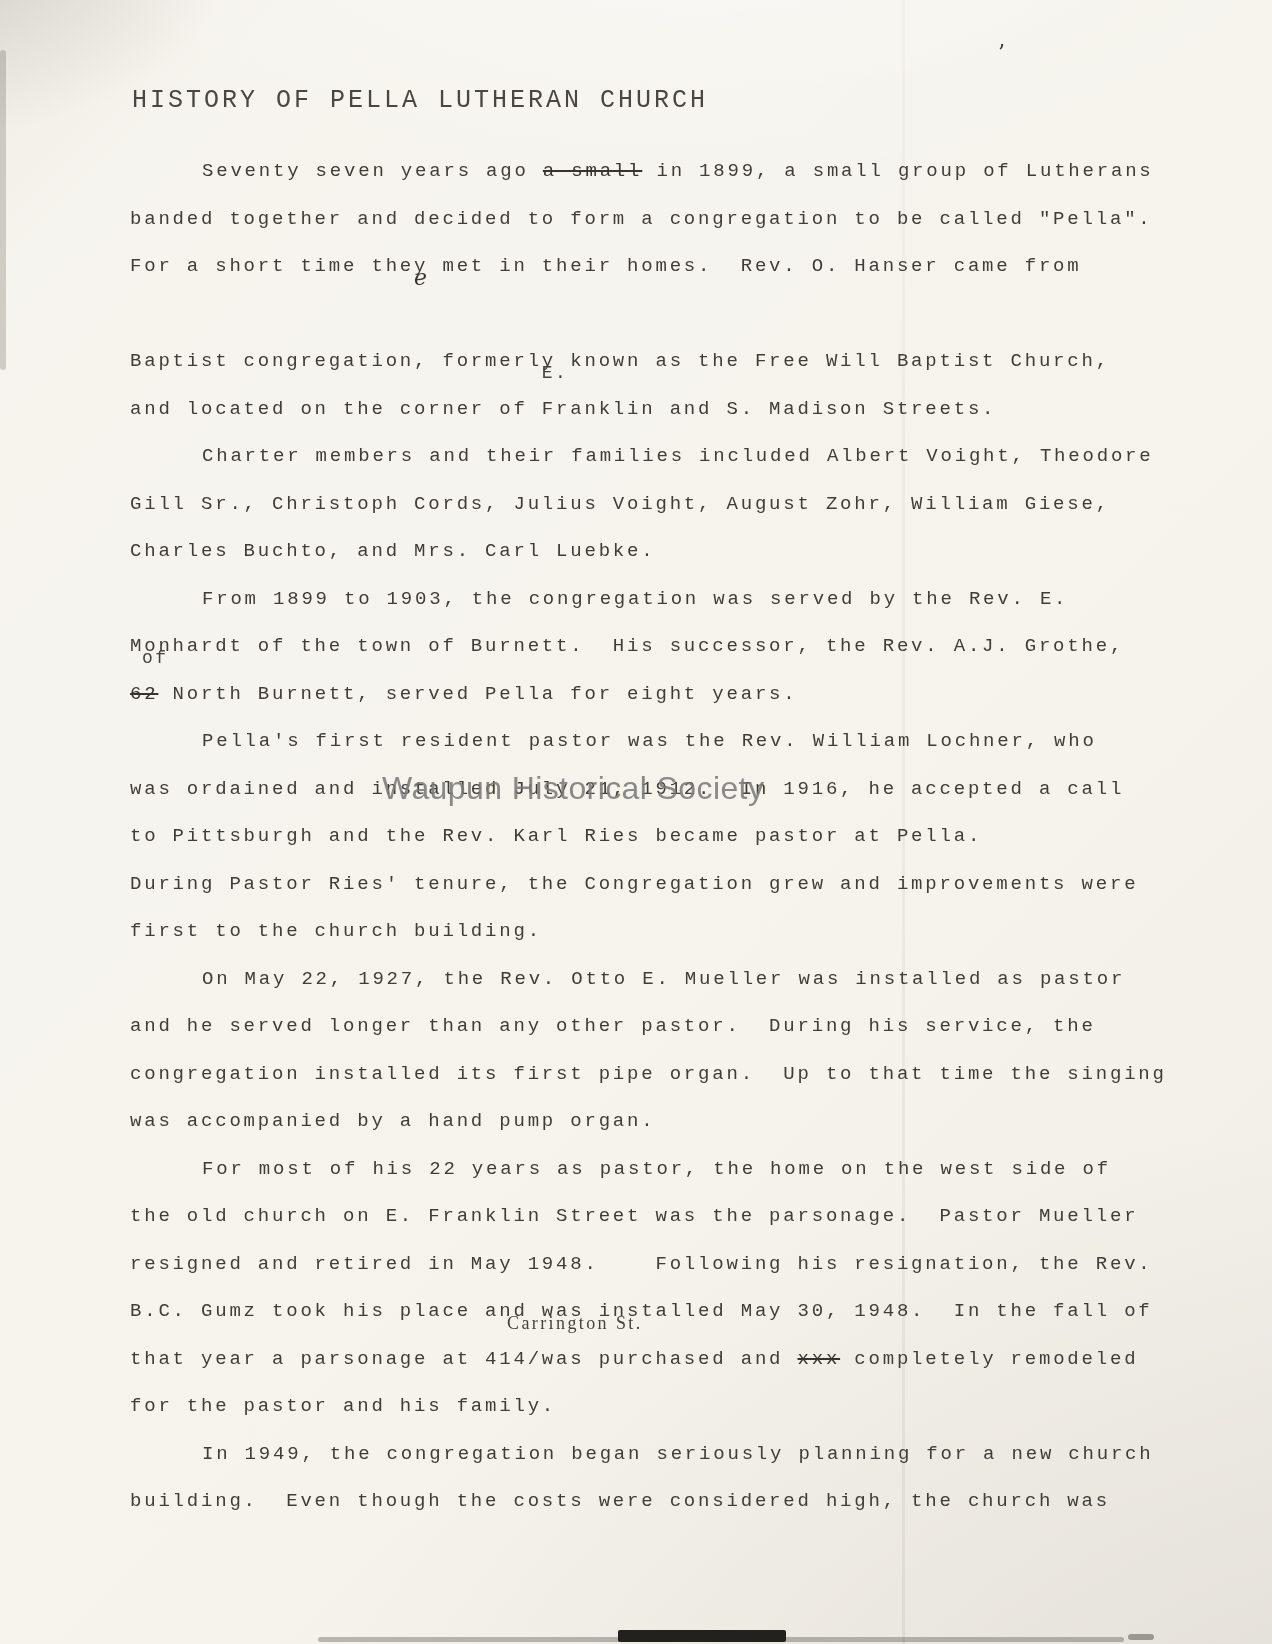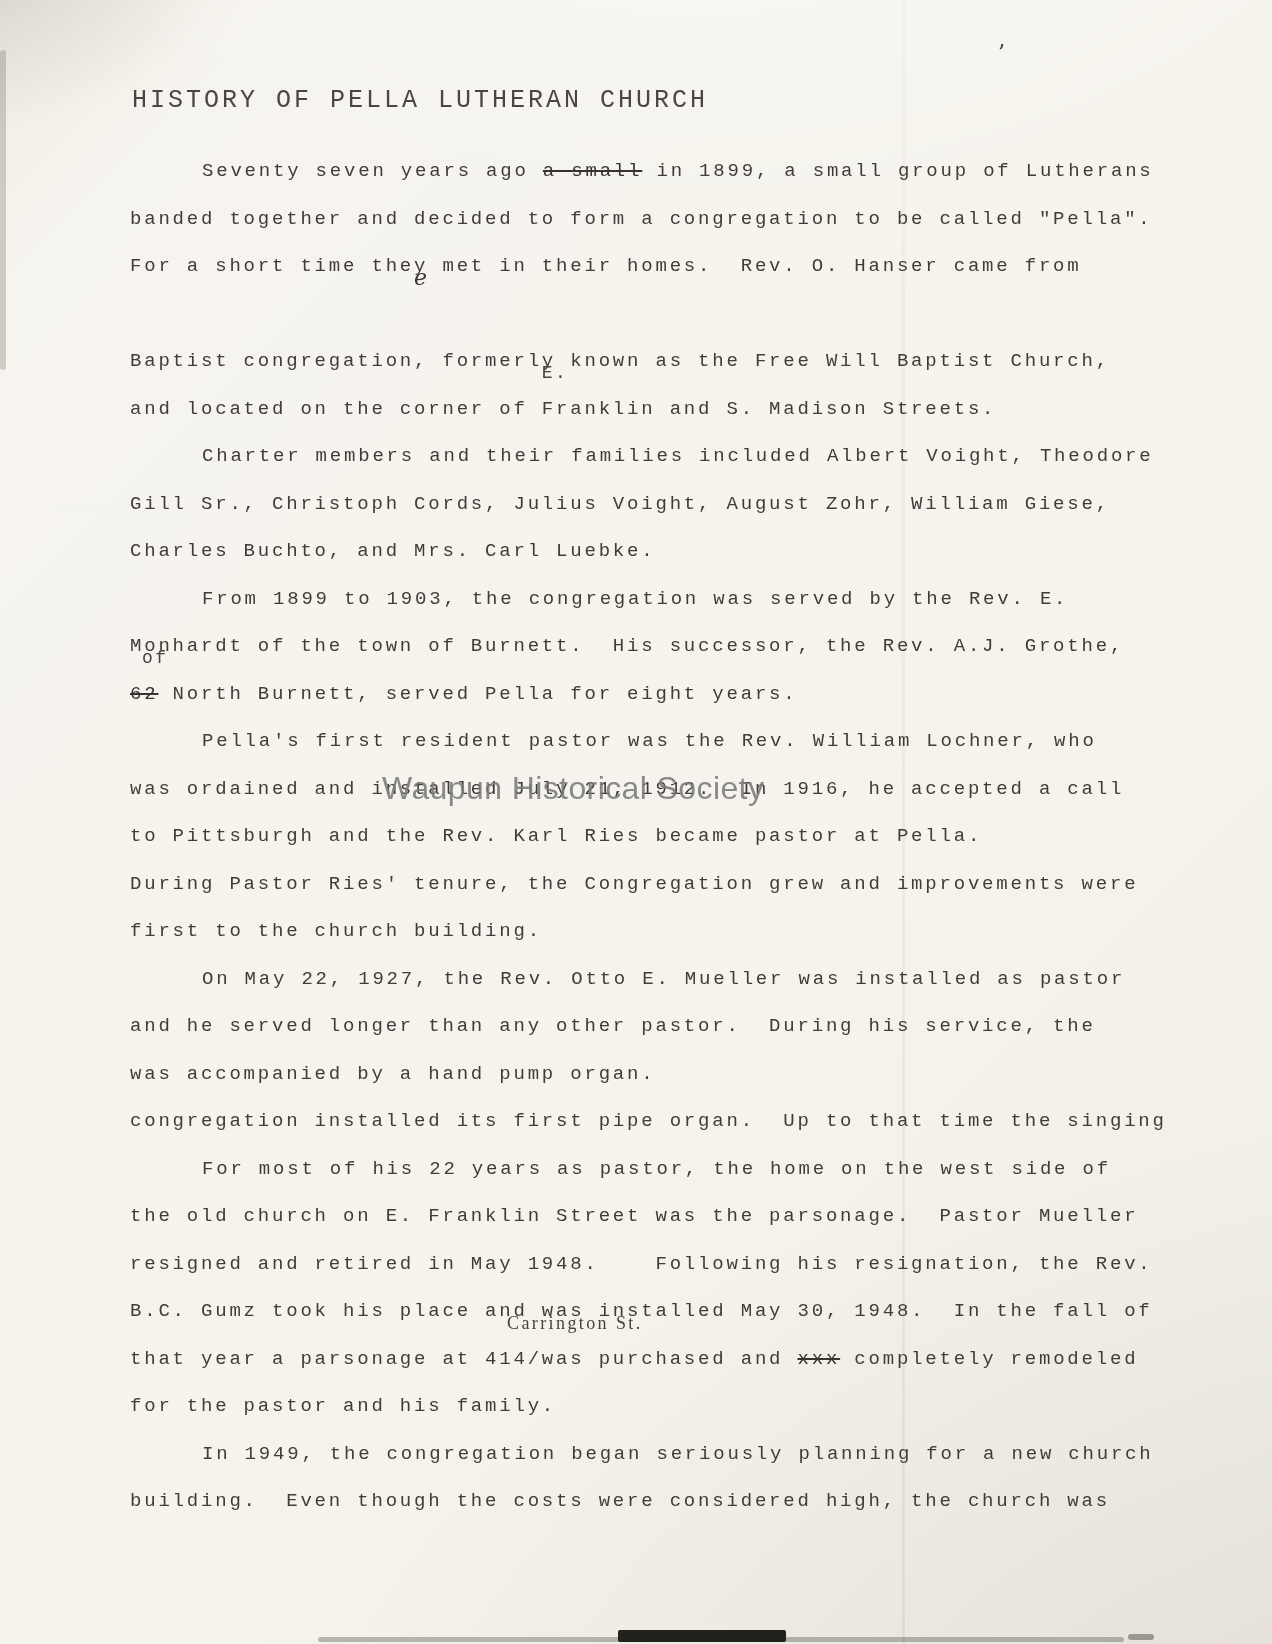--- a/index.html
+++ b/index.html
@@ -91,22 +91,22 @@
         <div class="line indent"><span class="">From 1899 to 1903, the congregation was served by the Rev. E.</span></div>
         <div class="line"><span class="">Monhardt of the town of Burnett.  His successor, the Rev. A.J. Grothe,</span></div>
         <div class="line"><span class="strike">62</span><span class=""> North Burnett, served Pella for eight years.</span><span class="insert" style="left: 12px;">of</span></div>
         <div class="line indent"><span class="">Pella's first resident pastor was the Rev. William Lochner, who</span></div>
         <div class="line"><span class="">was ordained and installed July 21, 1912.  In 1916, he accepted a call</span></div>
         <div class="line"><span class="">to Pittsburgh and the Rev. Karl Ries became pastor at Pella.</span></div>
         <div class="line"><span class="">During Pastor Ries' tenure, the Congregation grew and improvements were</span></div>
         <div class="line"><span class="">first to the church building.</span></div>
         <div class="line indent"><span class="">On May 22, 1927, the Rev. Otto E. Mueller was installed as pastor</span></div>
         <div class="line"><span class="">and he served longer than any other pastor.  During his service, the</span></div>
+        <div class="line"><span class="">congregation installed its first pipe organ.  Up to that time the singing</span></div>
         <div class="line"><span class="">was accompanied by a hand pump organ.</span></div>
-        <div class="line"><span class="">congregation installed its first pipe organ.  Up to that time the singing</span></div>
         <div class="line indent"><span class="">For most of his 22 years as pastor, the home on the west side of</span></div>
         <div class="line"><span class="">the old church on E. Franklin Street was the parsonage.  Pastor Mueller</span></div>
         <div class="line"><span class="">resigned and retired in May 1948.    Following his resignation, the Rev.</span></div>
         <div class="line"><span class="">B.C. Gumz took his place and was installed May 30, 1948.  In the fall of</span></div>
         <div class="line"><span class="">that year a parsonage at 414/was purchased and </span><span class="strike">xxx</span><span class=""> completely remodeled</span><span class="insert" style="left: 377px; font-family: Liberation Serif, serif;">Carrington St.</span></div>
         <div class="line"><span class="">for the pastor and his family.</span></div>
         <div class="line indent"><span class="">In 1949, the congregation began seriously planning for a new church</span></div>
         <div class="line"><span class="">building.  Even though the costs were considered high, the church was</span></div>
       </div>
   </div>

